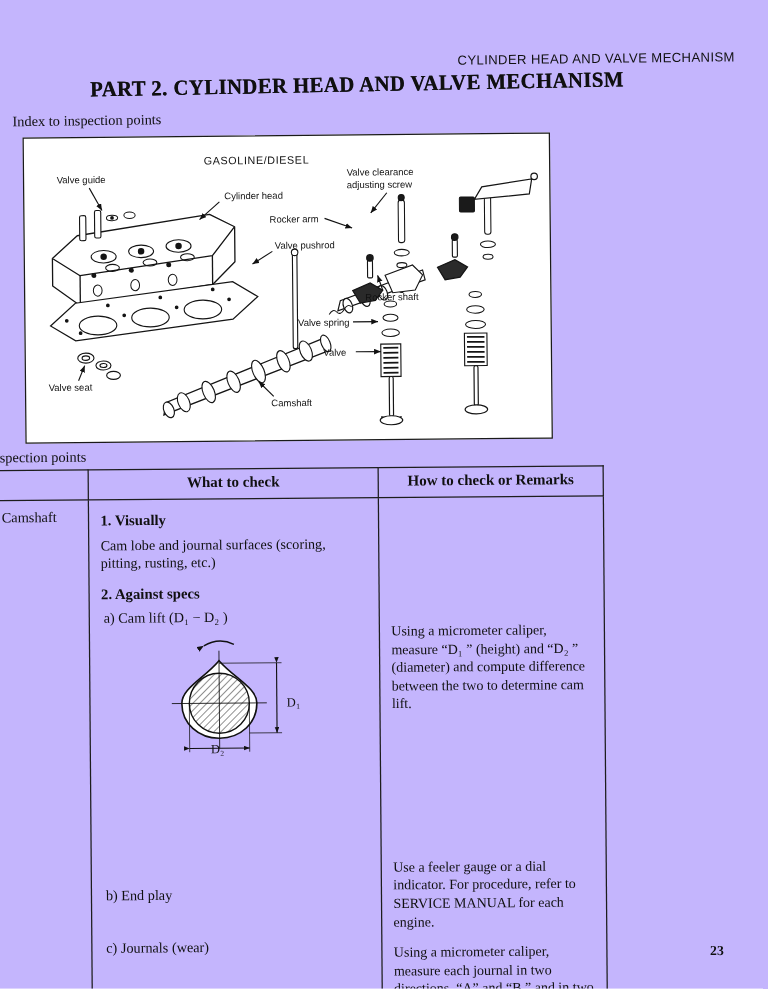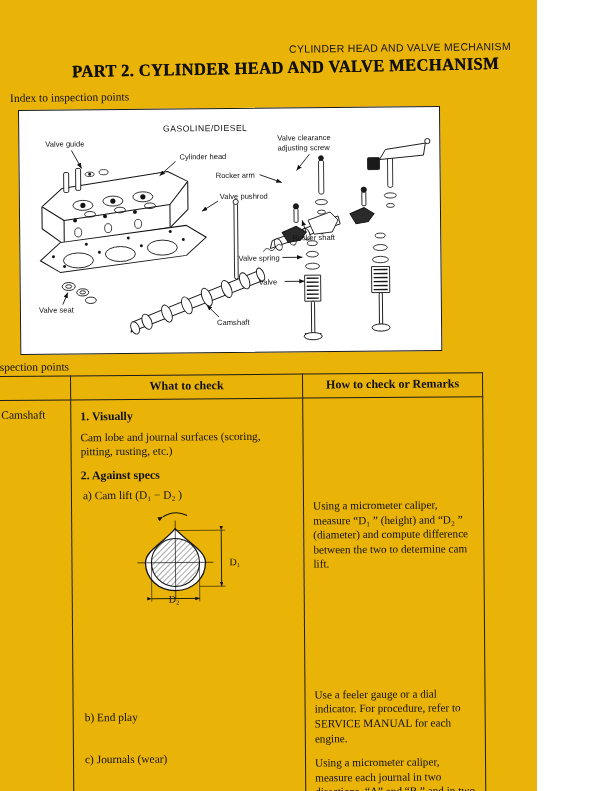--- a/index.html
+++ b/index.html
@@ -2,23 +2,23 @@
 <html><head>
 <meta charset="utf-8">
 <style>
   html, body {
     margin: 0;
     padding: 0;
     background: #ffffff;
   }
   #page {
     position: relative;
-    width: 537px;
+    width: 614px;
     height: 791px;
-    background: #eab308;
+    background: #c4b5fd;
     overflow: hidden;
     font-family: "Liberation Serif", serif;
     color: #101010;
   }
 
   
   .running-head {
     position: absolute;
     top: 40px;
     right: 26px;

